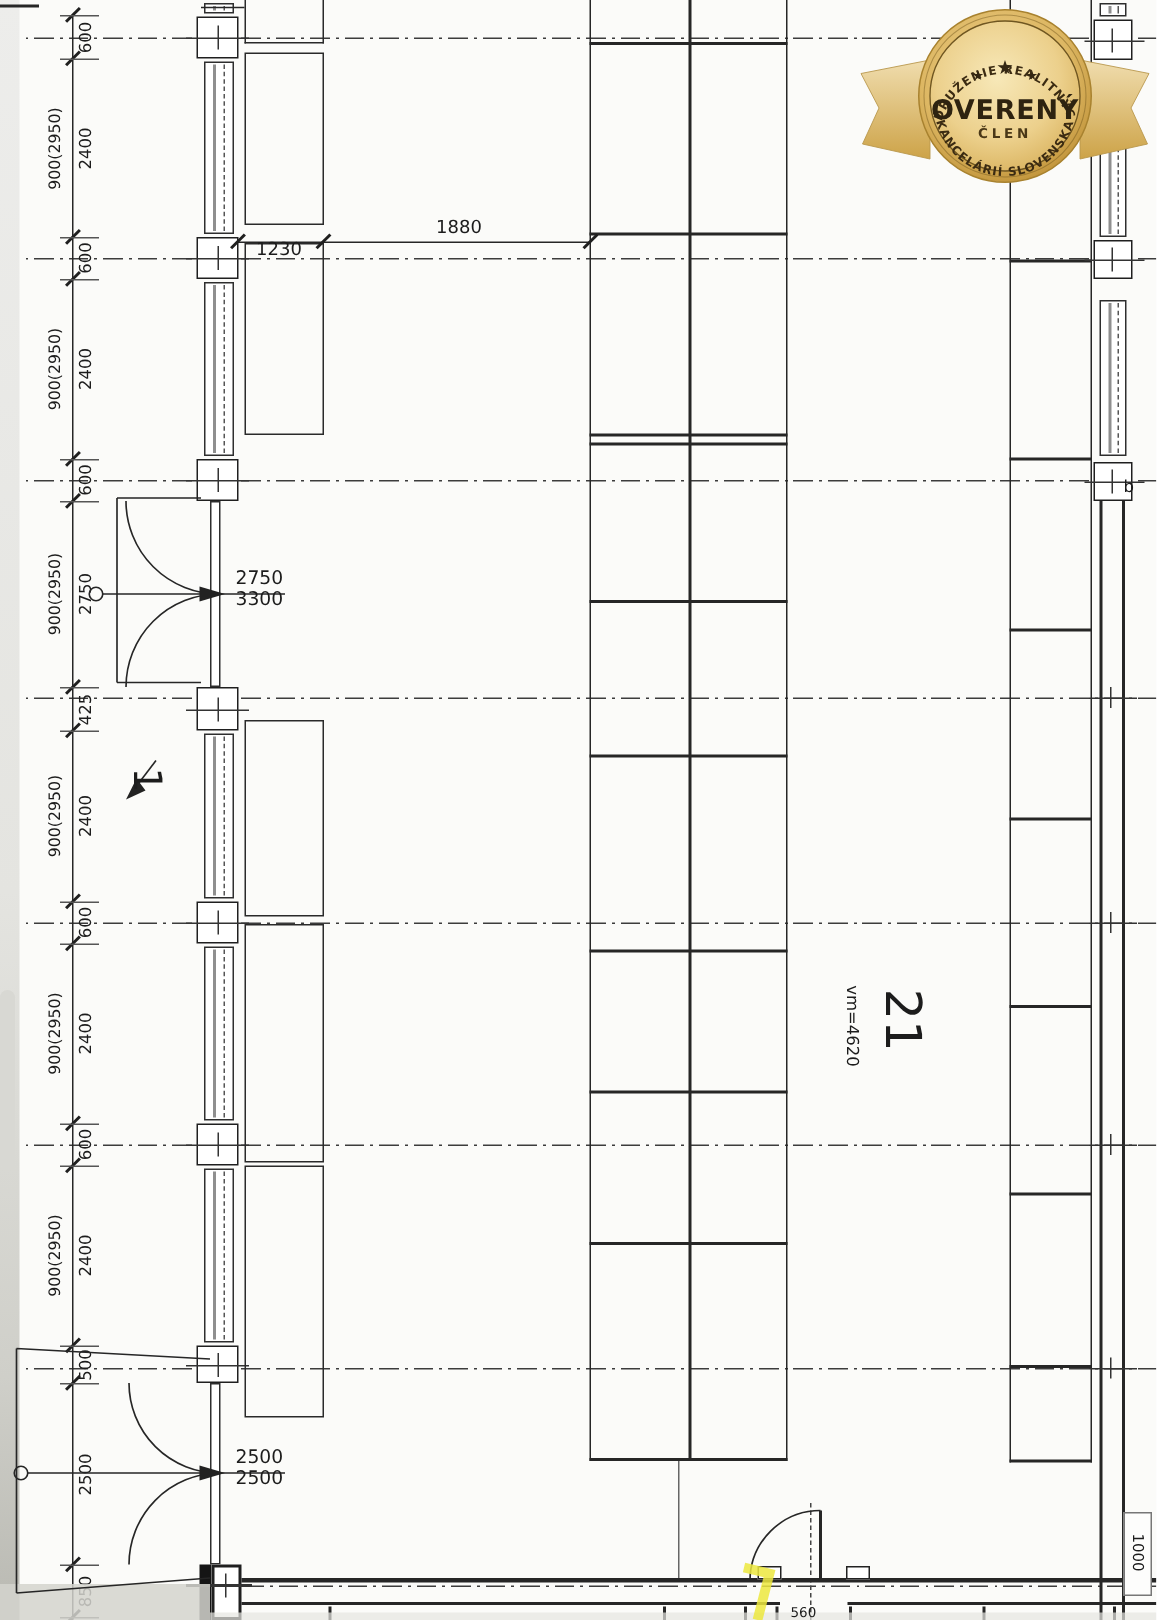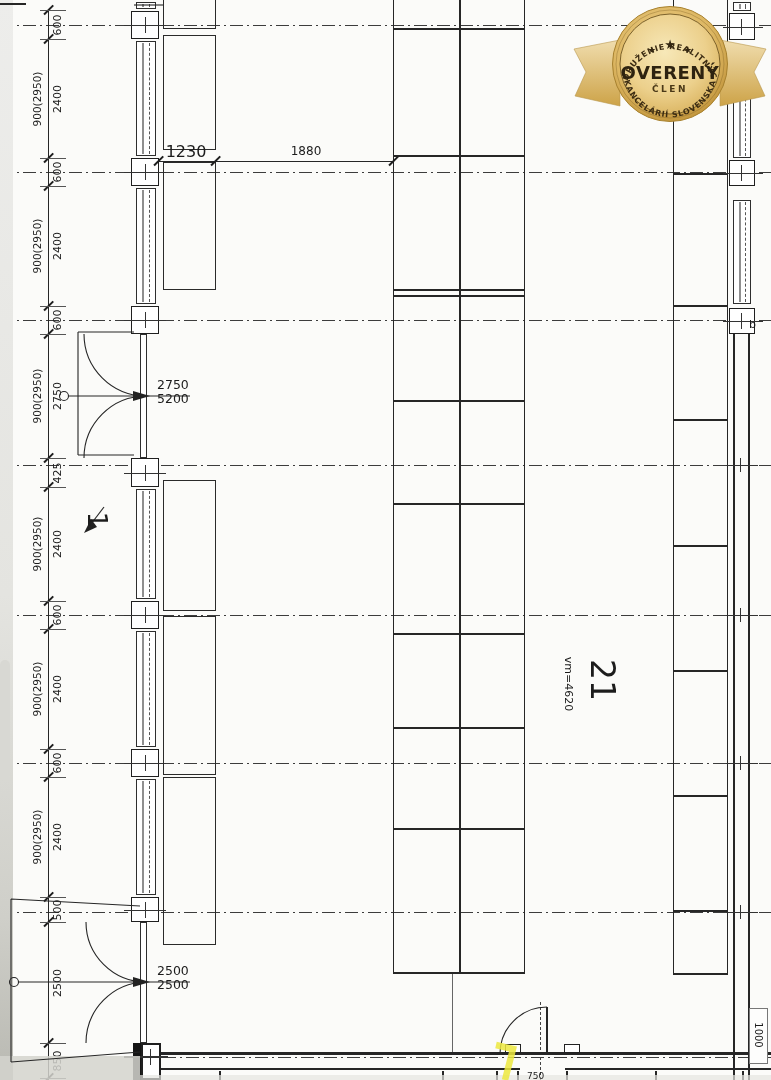--- a/index.html
+++ b/index.html
@@ -225,38 +225,38 @@
       <path d="M134,5 H163"></path>
     </g>
     <g fill="#222222" stroke="none">
       <polygon points="133,391 150,396 133,401"></polygon>
       <polygon points="133,977 150,982 133,987"></polygon>
       <polygon points="84,533 97,527 91,519"></polygon>
     </g>
     <path d="M496,1045 L513,1049 L505,1080" stroke="#ece73e" stroke-width="6.5" fill="none" opacity="0.85"></path>
   </svg>
 
-  <div class="pl" style="left:186px;top:151px;font-size:16px;transform:translate(-50%,-50%);">1230</div>
+  <div class="pl" style="left:186px;top:166px;font-size:12px;transform:translate(-50%,-50%);">1230</div>
   <div class="pl" style="left:306px;top:151px;font-size:12px;transform:translate(-50%,-50%);">1880</div>
 
   <div class="pl" style="left:157px;top:377px;font-size:12.5px;">2750</div>
-  <div class="pl" style="left:157px;top:391px;font-size:12.5px;">5200</div>
+  <div class="pl" style="left:157px;top:391px;font-size:12.5px;">3300</div>
 
   <div class="pl" style="left:157px;top:963px;font-size:12.5px;">2500</div>
   <div class="pl" style="left:157px;top:977px;font-size:12.5px;">2500</div>
 
   <div class="pl" style="left:97px;top:520px;font-size:26px;transform:translate(-50%,-50%) rotate(90deg);">1</div>
   <div class="pl" style="left:602px;top:680px;font-size:33px;transform:translate(-50%,-50%) rotate(90deg);">21</div>
   <div class="pl" style="left:568px;top:684px;font-size:11px;transform:translate(-50%,-50%) rotate(90deg);">vm=4620</div>
 
   <div class="pl" style="left:749px;top:1008px;width:17px;height:54px;border:1px solid #777;background:#fdfdfc;"></div>
   <div class="pl" style="left:758px;top:1035px;font-size:10px;transform:translate(-50%,-50%) rotate(90deg);">1000</div>
 
   <div class="pl" style="left:749px;top:318px;font-size:11px;">b</div>
-  <div class="pl" style="left:527px;top:1071px;font-size:9px;">750</div>
+  <div class="pl" style="left:527px;top:1071px;font-size:9px;">560</div>
 
   <svg style="left:556px;top:0;" width="216" height="134" viewBox="556 0 216 134">
     <defs>
       <radialGradient id="gOuter" cx="45%" cy="38%" r="70%">
         <stop offset="0%" stop-color="#eccf8b"></stop>
           <stop offset="62%" stop-color="#ddb763"></stop>
         <stop offset="100%" stop-color="#b98a2f"></stop>
       </radialGradient>
       <radialGradient id="gInner" cx="45%" cy="38%" r="75%">
         <stop offset="0%" stop-color="#f7e8b8"></stop>

